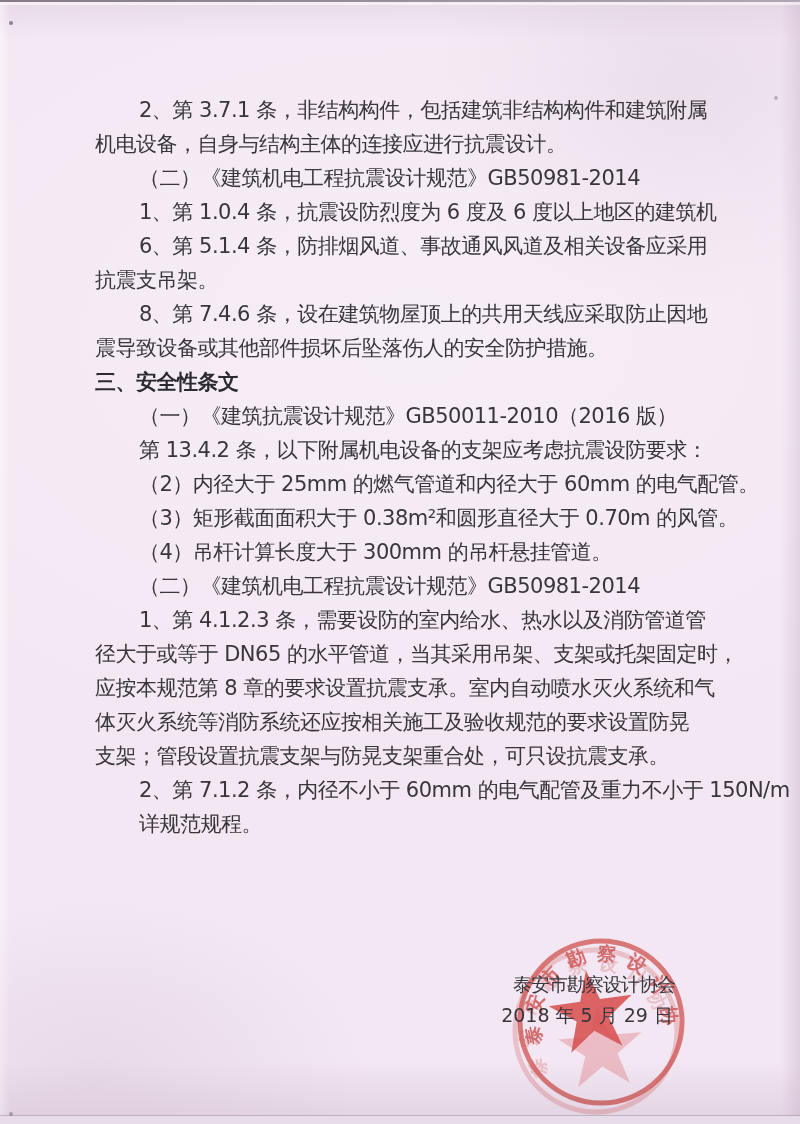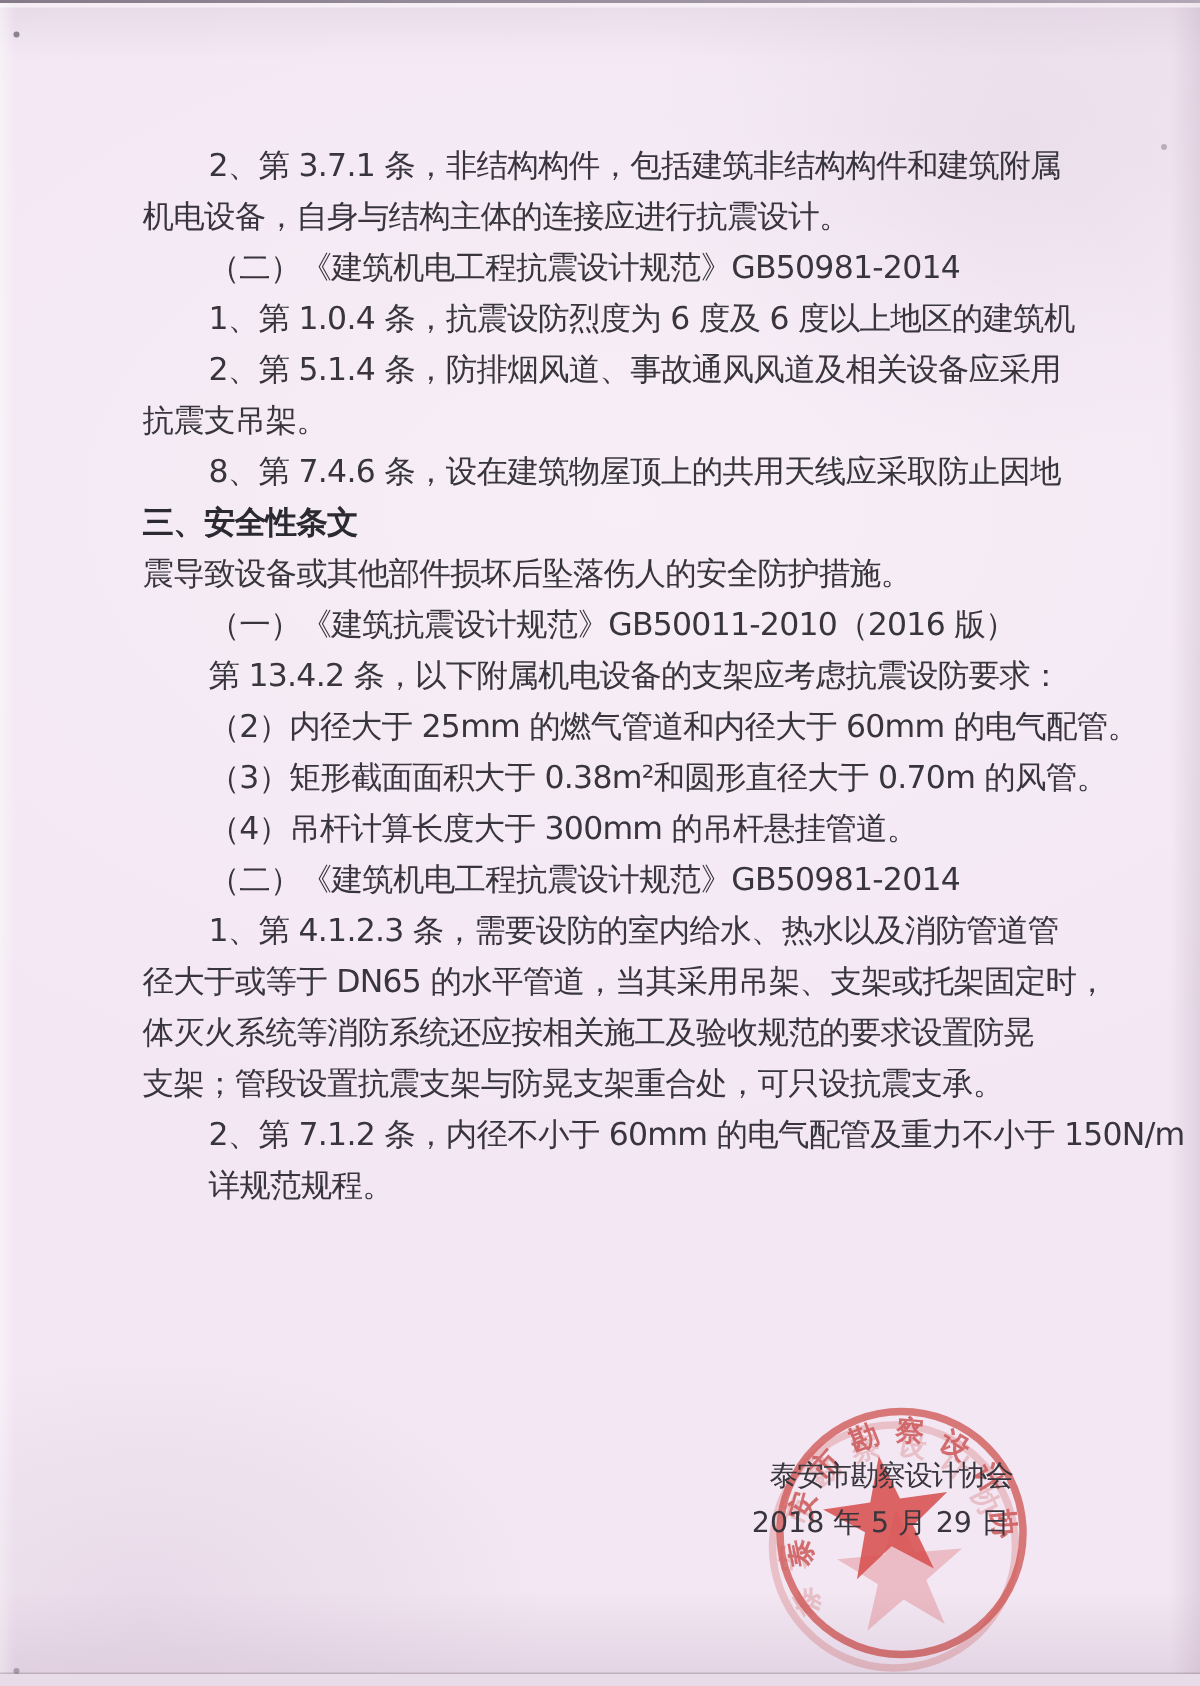--- a/index.html
+++ b/index.html
@@ -69,33 +69,34 @@
 <div class="scan-strip-bottom"></div>
 <div class="speck" style="left:9px;top:21px;"></div>
 <div class="speck" style="left:774px;top:96px;opacity:.35;"></div>
 <div class="speck" style="left:9px;top:1112px;opacity:.4;"></div>
 
 <div class="doc">
     <div class="line indent">2、第 3.7.1 条，非结构构件，包括建筑非结构构件和建筑附属</div>
     <div class="line">机电设备，自身与结构主体的连接应进行抗震设计。</div>
     <div class="line indent">（二）《建筑机电工程抗震设计规范》GB50981-2014</div>
     <div class="line indent">1、第 1.0.4 条，抗震设防烈度为 6 度及 6 度以上地区的建筑机</div>
-    <div class="line indent">2、第 5.1.4 条，防排烟风道、事故通风风道及相关设备应采用</div>
+    <div class="line indent">6、第 5.1.4 条，防排烟风道、事故通风风道及相关设备应采用</div>
     <div class="line">抗震支吊架。</div>
     <div class="line indent">8、第 7.4.6 条，设在建筑物屋顶上的共用天线应采取防止因地</div>
+    <div class="line">震导致设备或其他部件损坏后坠落伤人的安全防护措施。</div>
     <div class="line heading">三、安全性条文</div>
-    <div class="line">震导致设备或其他部件损坏后坠落伤人的安全防护措施。</div>
     <div class="line indent">（一）《建筑抗震设计规范》GB50011-2010（2016 版）</div>
     <div class="line indent">第 13.4.2 条，以下附属机电设备的支架应考虑抗震设防要求：</div>
     <div class="line indent">（2）内径大于 25mm 的燃气管道和内径大于 60mm 的电气配管。</div>
     <div class="line indent">（3）矩形截面面积大于 0.38m²和圆形直径大于 0.70m 的风管。</div>
     <div class="line indent">（4）吊杆计算长度大于 300mm 的吊杆悬挂管道。</div>
     <div class="line indent">（二）《建筑机电工程抗震设计规范》GB50981-2014</div>
     <div class="line indent">1、第 4.1.2.3 条，需要设防的室内给水、热水以及消防管道管</div>
     <div class="line">径大于或等于 DN65 的水平管道，当其采用吊架、支架或托架固定时，</div>
+    <div class="line">应按本规范第 8 章的要求设置抗震支承。室内自动喷水灭火系统和气</div>
     <div class="line">体灭火系统等消防系统还应按相关施工及验收规范的要求设置防晃</div>
     <div class="line">支架；管段设置抗震支架与防晃支架重合处，可只设抗震支承。</div>
     <div class="line indent">2、第 7.1.2 条，内径不小于 60mm 的电气配管及重力不小于 150N/m</div>
     <div class="line indent">详规范规程。</div>
   </div>
 
 <svg class="seal" viewBox="0 0 192 192">
   <defs>
     <path id="arc" d="M 37.7 117.2 A 62 62 0 1 1 154.3 117.2" fill="none"></path>
   </defs>

